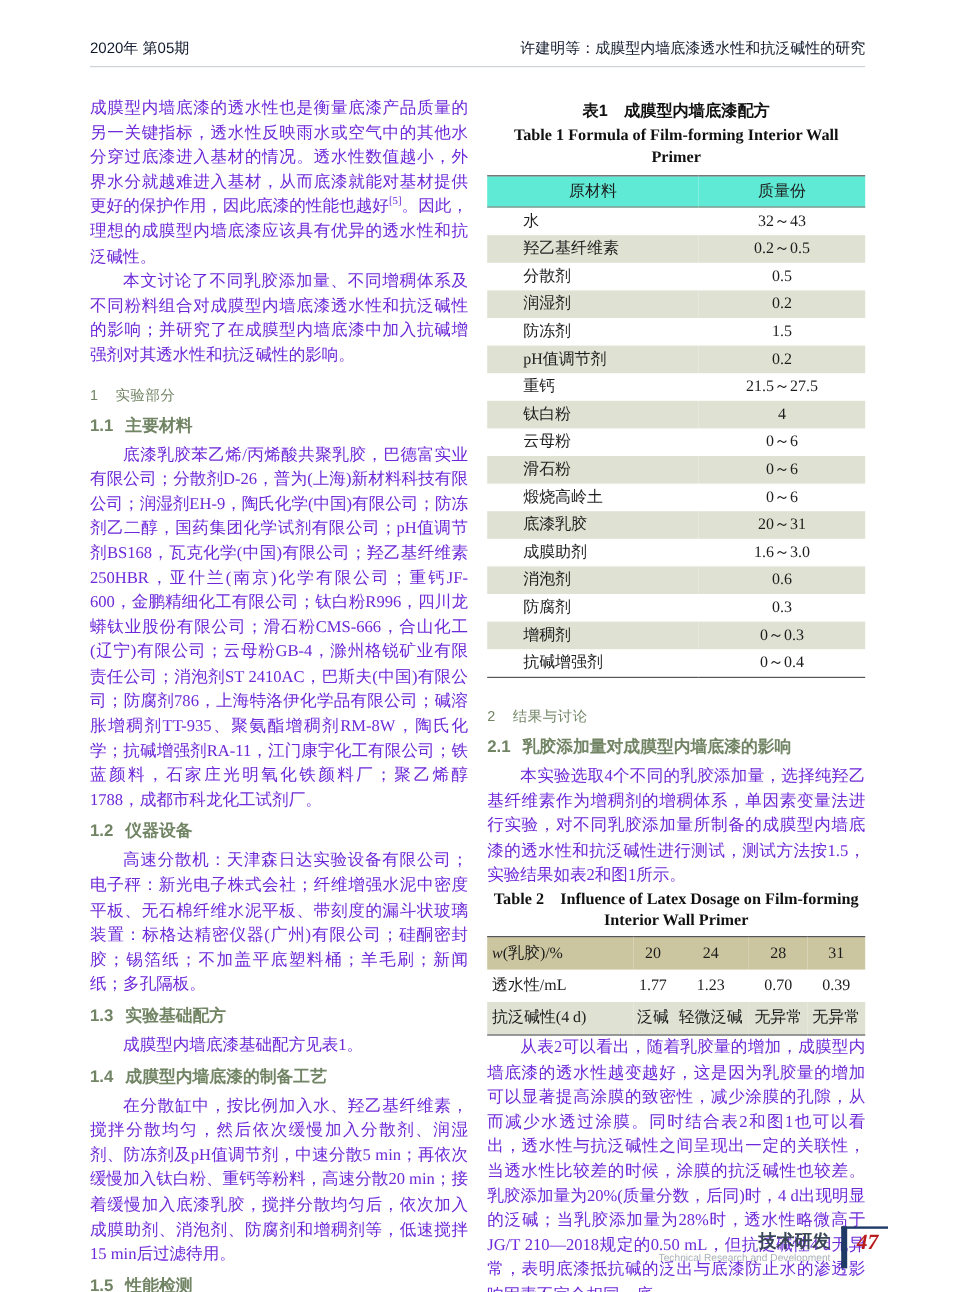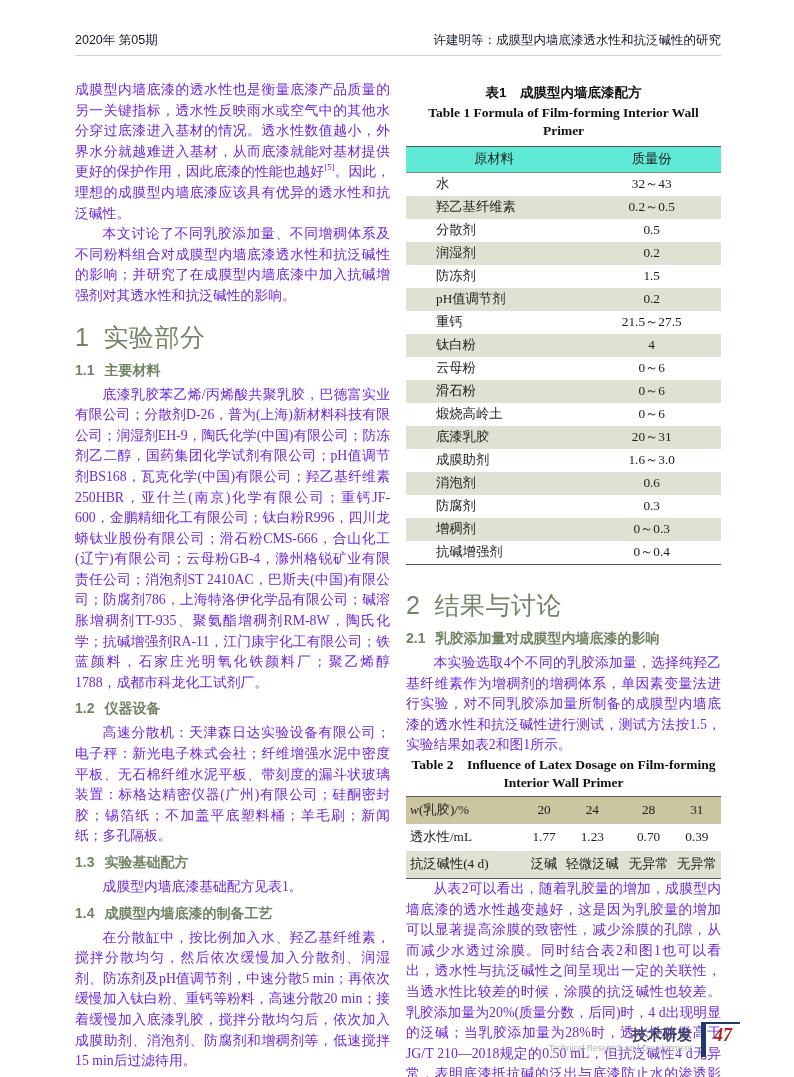--- a/index.html
+++ b/index.html
@@ -18,21 +18,21 @@
   .columns { position:absolute; top:80px; left:75px; width:646px; display:flex; gap:16px; }
   .col { width:315px; }
   p.body {
     margin:0; font-size:13.8px; line-height:20.6px; text-align:justify;
     text-indent:2em; color:#6d28d9;
   }
   p.body.no-indent { text-indent:0; }
   sup.cite { font-size:9px; line-height:0; }
   .h1 {
     margin:14px 0 8px 0; font-family:"Liberation Sans", sans-serif;
-    font-size:25px; font-weight:normal; color:#718464; letter-spacing:0.5px;
+    font-size:12px; font-weight:normal; color:#718464; letter-spacing:0.5px;
   }
   .h1 .num { margin-right:14px; }
   .h2 {
     margin:7px 0 5px 0; font-family:"Liberation Sans", sans-serif;
     font-size:14px; font-weight:bold; color:#718464;
   }
   .h2 .num { margin-right:10px; }
   
   .caption-zh {
     text-align:center; font-weight:bold; font-size:13.5px; margin:4px 0 2px 0;

